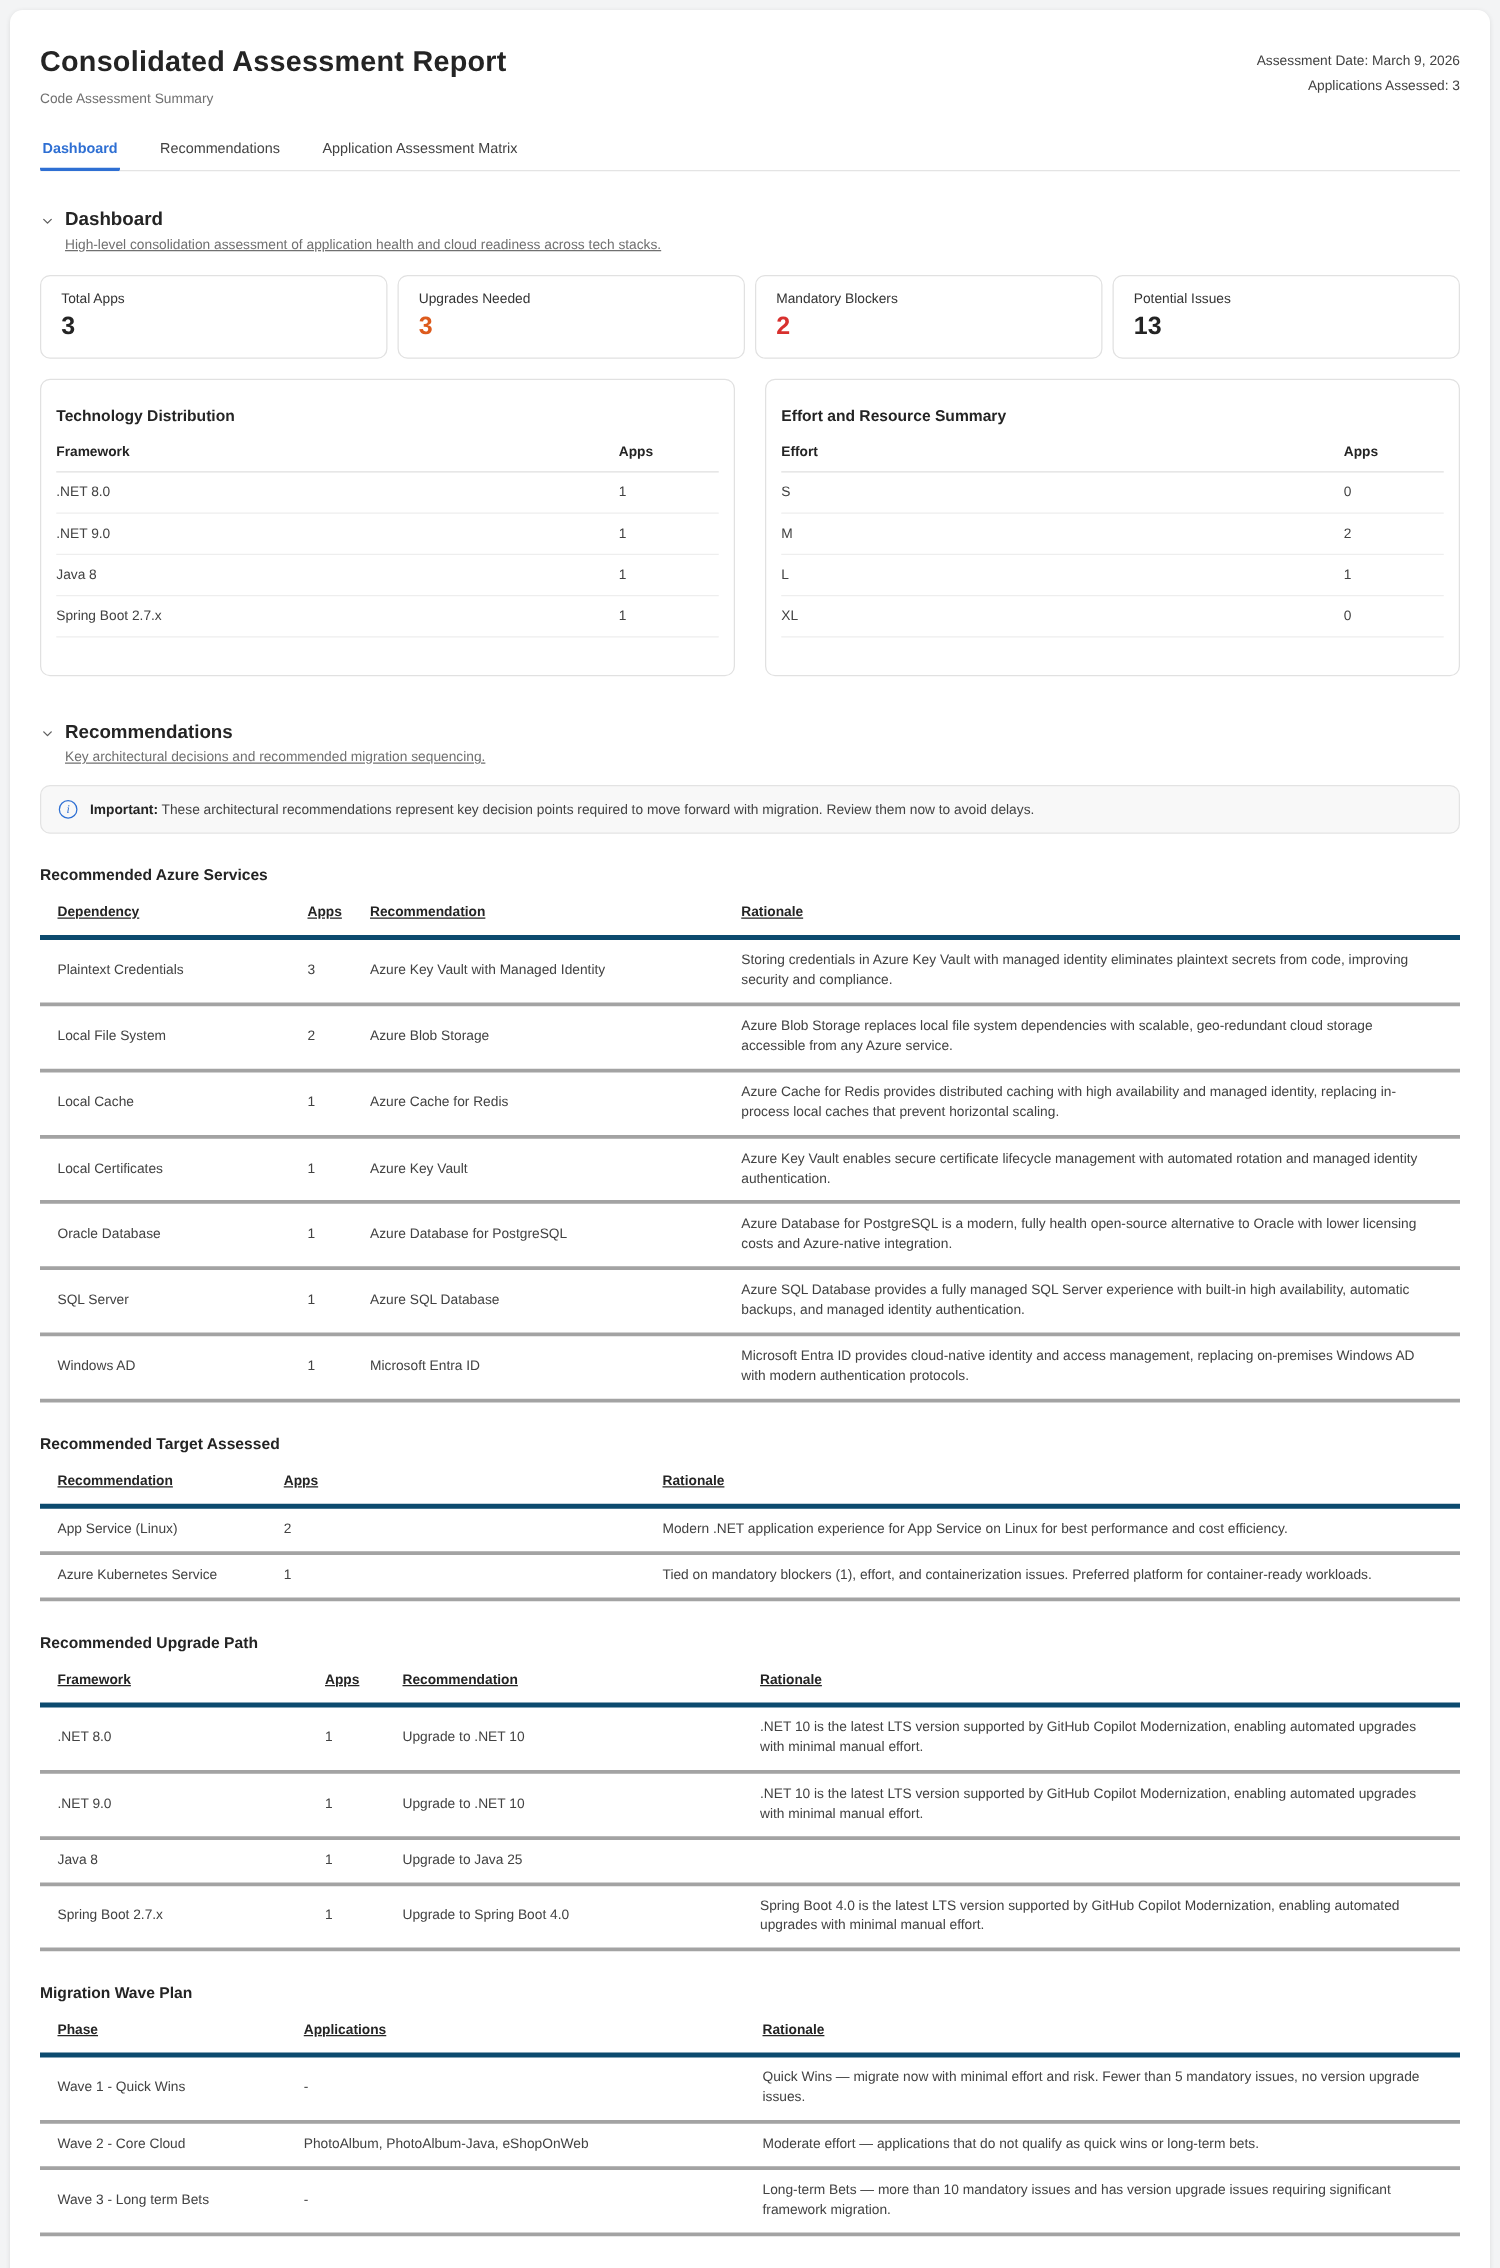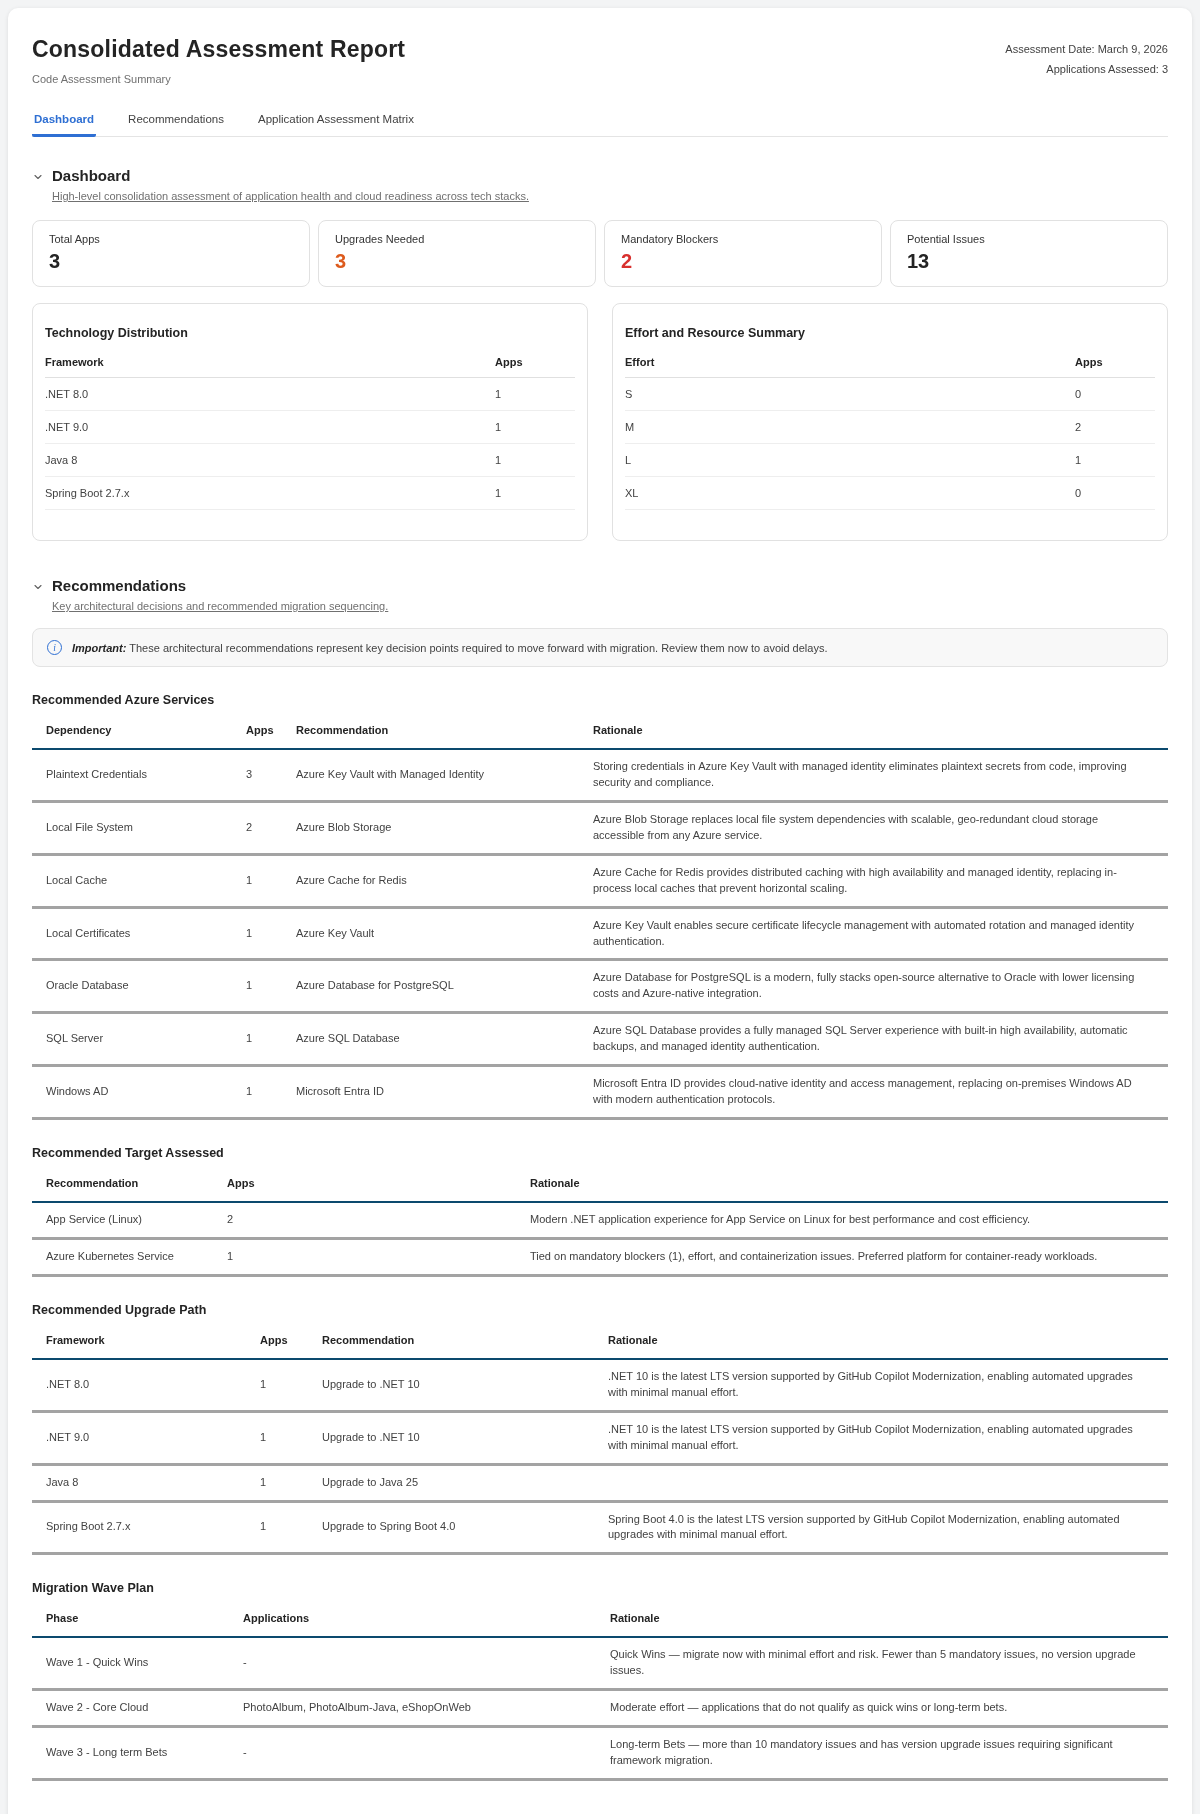--- a/index.html
+++ b/index.html
@@ -37,29 +37,29 @@
   .panel { flex:1; border:1px solid #e1e1e1; border-radius:8px; padding:22px 12px 30px; }
   .panel h3 { font-size:12.5px; font-weight:700; margin-bottom:6px; }
   .ptr { display:grid; grid-template-columns:1fr 80px; align-items:center; border-bottom:1px solid #eeeeee; }
   .ptr > div { padding:10px 0; font-size:11px; color:#424242; }
   .ptr.phead > div { font-weight:700; color:#242424; padding:10px 0 9px; }
   .ptr.phead { border-bottom:1px solid #e0e0e0; }
 
   
   .banner { margin-top:16px; background:#f8f8f8; border:1px solid #e3e3e3; border-radius:8px; padding:11px 14px; display:flex; align-items:center; gap:10px; font-size:11px; color:#424242; }
   .info-ic { width:15px; height:15px; min-width:15px; border:1.4px solid #2e6fd3; border-radius:50%; color:#2e6fd3; display:inline-flex; align-items:center; justify-content:center; font-size:9.5px; font-style:italic; font-family:"Liberation Serif", serif; }
-  .banner b { color:#242424;font-style:italic; }
+  .banner b { color:#242424; }
 
   
   .subhead { font-size:12.5px; font-weight:700; margin-top:26px; }
   .dtable { margin-top:10px; }
   .tr { display:grid; align-items:center; border-bottom:3px solid #a3a3a3; }
   .tr > div { font-size:11px; color:#424242; padding:9px 18px 9px 0; line-height:1.45; }
   .tr > div:first-child { padding-left:14px; }
-  .tr.thead { border-bottom:2px solid #0c4a6e; }
+  .tr.thead { border-bottom:4px solid #0c4a6e;text-decoration:underline; }
   .tr.thead > div { font-weight:700; color:#242424; padding-top:6px; padding-bottom:9px; }
   .cols-azure  { grid-template-columns:214px 50px 297px 1fr; }
   .cols-target { grid-template-columns:195px 303px 1fr; }
   .cols-upgr   { grid-template-columns:228px 62px 286px 1fr; }
   .cols-wave   { grid-template-columns:211px 367px 1fr; }
 
   
   .legend { display:flex; gap:16px; align-items:center; font-size:10.5px; color:#616161; }
 
   .matrix-head { display:flex; justify-content:space-between; align-items:flex-start; }
@@ -212,21 +212,21 @@
       <div class="tr cols-azure">
         <div>Local Certificates</div>
         <div>1</div>
         <div>Azure Key Vault</div>
         <div>Azure Key Vault enables secure certificate lifecycle management with automated rotation and managed identity authentication.</div>
       </div>
       <div class="tr cols-azure">
         <div>Oracle Database</div>
         <div>1</div>
         <div>Azure Database for PostgreSQL</div>
-        <div>Azure Database for PostgreSQL is a modern, fully stacks open-source alternative to Oracle with lower licensing costs and Azure-native integration.</div>
+        <div>Azure Database for PostgreSQL is a modern, fully health open-source alternative to Oracle with lower licensing costs and Azure-native integration.</div>
       </div>
       <div class="tr cols-azure">
         <div>SQL Server</div>
         <div>1</div>
         <div>Azure SQL Database</div>
         <div>Azure SQL Database provides a fully managed SQL Server experience with built-in high availability, automatic backups, and managed identity authentication.</div>
       </div>
       <div class="tr cols-azure">
         <div>Windows AD</div>
         <div>1</div>

